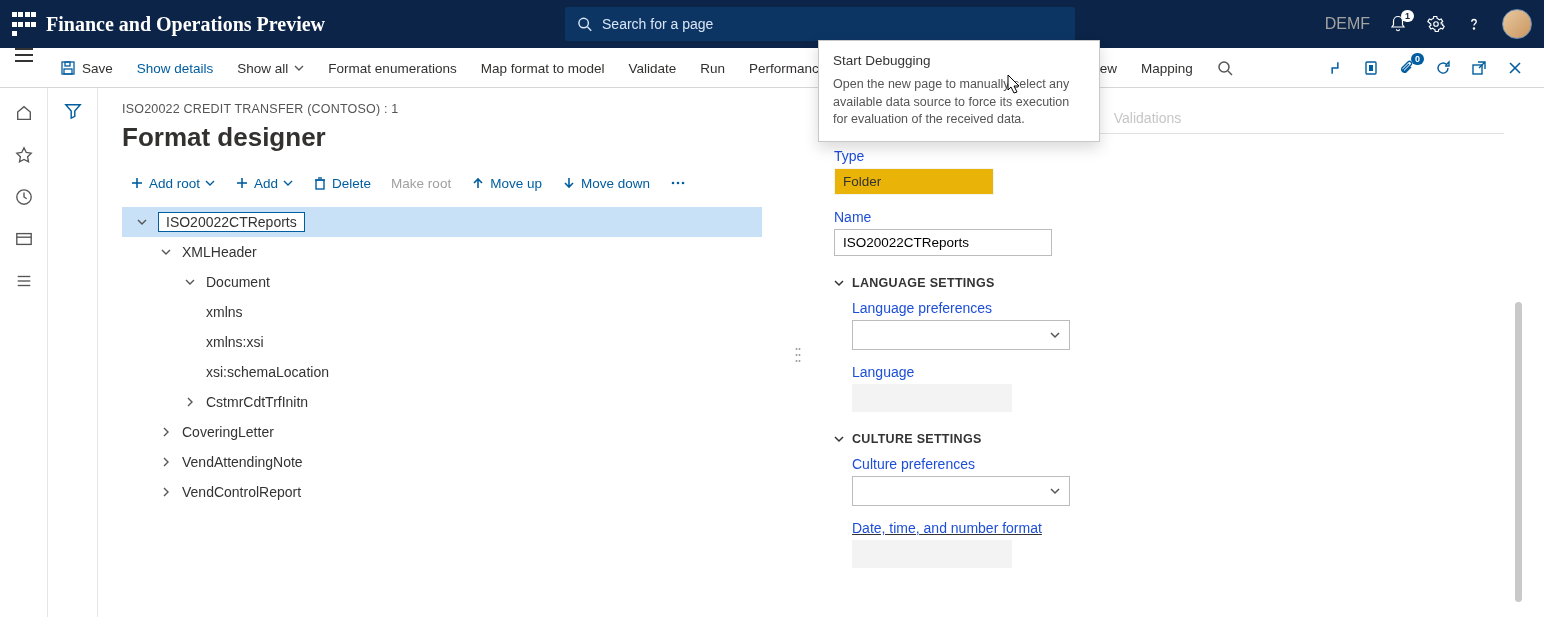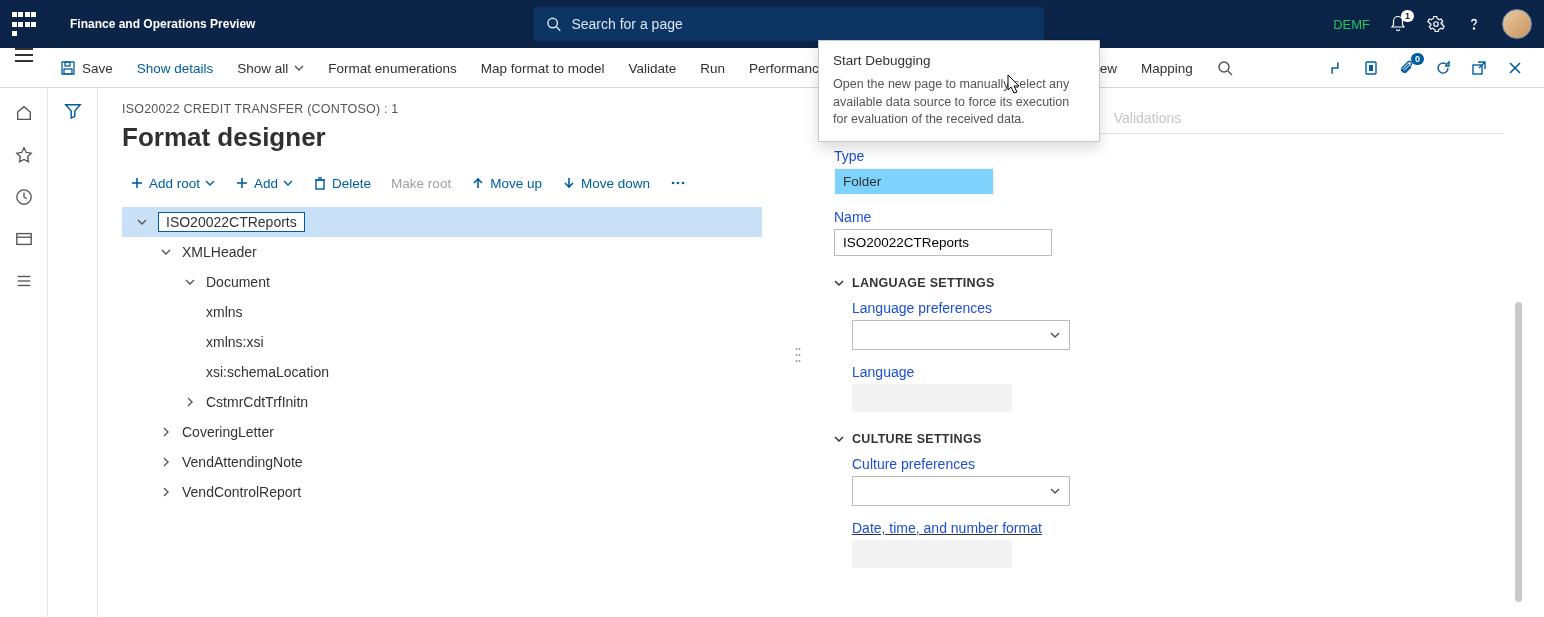--- a/index.html
+++ b/index.html
@@ -2,29 +2,29 @@
 <html><head>
 <meta charset="utf-8">
 <style>
   * { box-sizing: border-box; margin: 0; padding: 0; font-family: "Segoe UI", Arial, sans-serif; }
   body { width: 1544px; height: 617px; overflow: hidden; background: #fff; color: #333; font-size: 13px; }
 
   
   .topbar { background: #0b2447; height: 48px; display: flex; align-items: center; color: #fff; padding: 0 12px; }
   .waffle { width: 24px; height: 24px; display: flex; flex-wrap: wrap; align-content: space-between; justify-content: space-between; cursor: pointer; }
   .waffle span { width: 5px; height: 5px; background: #fff; display: block; }
-  .app-title { font-size: 12px; font-weight: 600; margin-left: 34px; }
+  .app-title { font-size: 20px; font-weight: 600; margin-left: 10px; font-family: Liberation Serif, serif; }
   .search-wrap { margin-left: auto; margin-right: auto; }
   .search-box { width: 510px; height: 34px; background: #0d3564; border-radius: 2px; display: flex; align-items: center; padding: 0 12px; color: #d9e6f5; }
   .search-box input { background: transparent; border: none; outline: none; color: #d9e6f5; font-size: 14px; width: 100%; margin-left: 10px; }
   .search-box input::placeholder { color: #d9e6f5; }
   .top-right { display: flex; align-items: center; gap: 18px; margin-left: 10px; }
   .top-icon { width: 20px; height: 20px; color: #fff; display: flex; align-items: center; justify-content: center; cursor: pointer; position: relative; }
   .bell-badge { position: absolute; top: -4px; right: -6px; font-size: 9px; background: #fff; color: #0b2447; border-radius: 8px; padding: 0 4px; line-height: 12px; font-weight: 600; }
-  .company-tag { font-size: 13px; color:#22c55e; }
+  .company-tag { font-size: 16px; color:#a3a3a3; }
   .avatar { width: 30px; height: 30px; border-radius: 50%; background: linear-gradient(135deg,#e8c9a0,#c9955f); border:1px solid #6a8fbb; }
 
   
   .toolbar { height: 40px; border-bottom: 1px solid #d6d6d6; display: flex; padding: 0 10px 0 0; background:#fff; position: relative; }
   .hamburger { width:48px; display:flex; justify-content:center; }
   .hamburger-lines { width:18px; height:14px; cursor:pointer; display:flex; flex-direction:column; justify-content:space-between; }
   .hamburger-lines span { height:2px; background:#333; display:block; }
   .tb-btn { padding: 0 12px; height: 40px; display:flex; align-items:center; gap:6px; cursor:pointer; color:#323130; font-size:13.5px; }
   .tb-btn.link { color:#005ea0; }
   .tb-btn.hover { background:#f3f2f1; }
@@ -69,21 +69,21 @@
   .split-handle { width:8px; display:flex; align-items:center; justify-content:center; color:#999;}
 
   
   .right-pane { flex:1; padding-right:20px; position:relative;}
   .tabs { display:flex; align-items:flex-end; gap:26px; border-bottom:1px solid #e1e1e1; height:32px; font-size:14px; color:#666;}
   .tab { padding-bottom:7px; cursor:pointer; }
   .tab.active { color:#000; font-weight:600; border-bottom:2px solid #005ea0;}
   .tab.hidden { color:#c6c6c6; }
   .field-block { margin-top:14px;}
   .field-label { font-size:14px; color:#1d4ed8; margin-bottom:4px;}
-  .readonly-val { background:#7dd3fc; border:1px solid #f3f3f3; padding:5px 8px; width:160px; color:#333; font-size:13.5px;}
+  .readonly-val { background:#eab308; border:1px solid #f3f3f3; padding:5px 8px; width:160px; color:#333; font-size:13.5px;}
   .text-input { border:1px solid #bcbcbc; padding:5px 8px; width:218px; font-size:13.5px; }
   .section-hdr { display:flex; align-items:center; gap:8px; margin-top:20px; font-size:12.5px; font-weight:700; color:#333; letter-spacing:0.3px;}
   .select { border:1px solid #bcbcbc; width:218px; height:30px; display:flex; align-items:center; justify-content:flex-end; padding:0 8px; cursor:pointer; margin-top:4px;}
   .readonly-box { background:#f3f3f3; width:160px; height:28px; margin-top:4px;}
 
   
   .tooltip { position:absolute; top:40px; left:818px; width:282px; background:#fff; border:1px solid #c8c8c8; box-shadow:0 6px 14px rgba(0,0,0,0.15); padding:12px 14px; z-index:50; }
   .tooltip-title { font-size:13.5px; color:#333; margin-bottom:8px;}
   .tooltip-body { font-size:12.5px; color:#555; line-height:1.4;}
 

